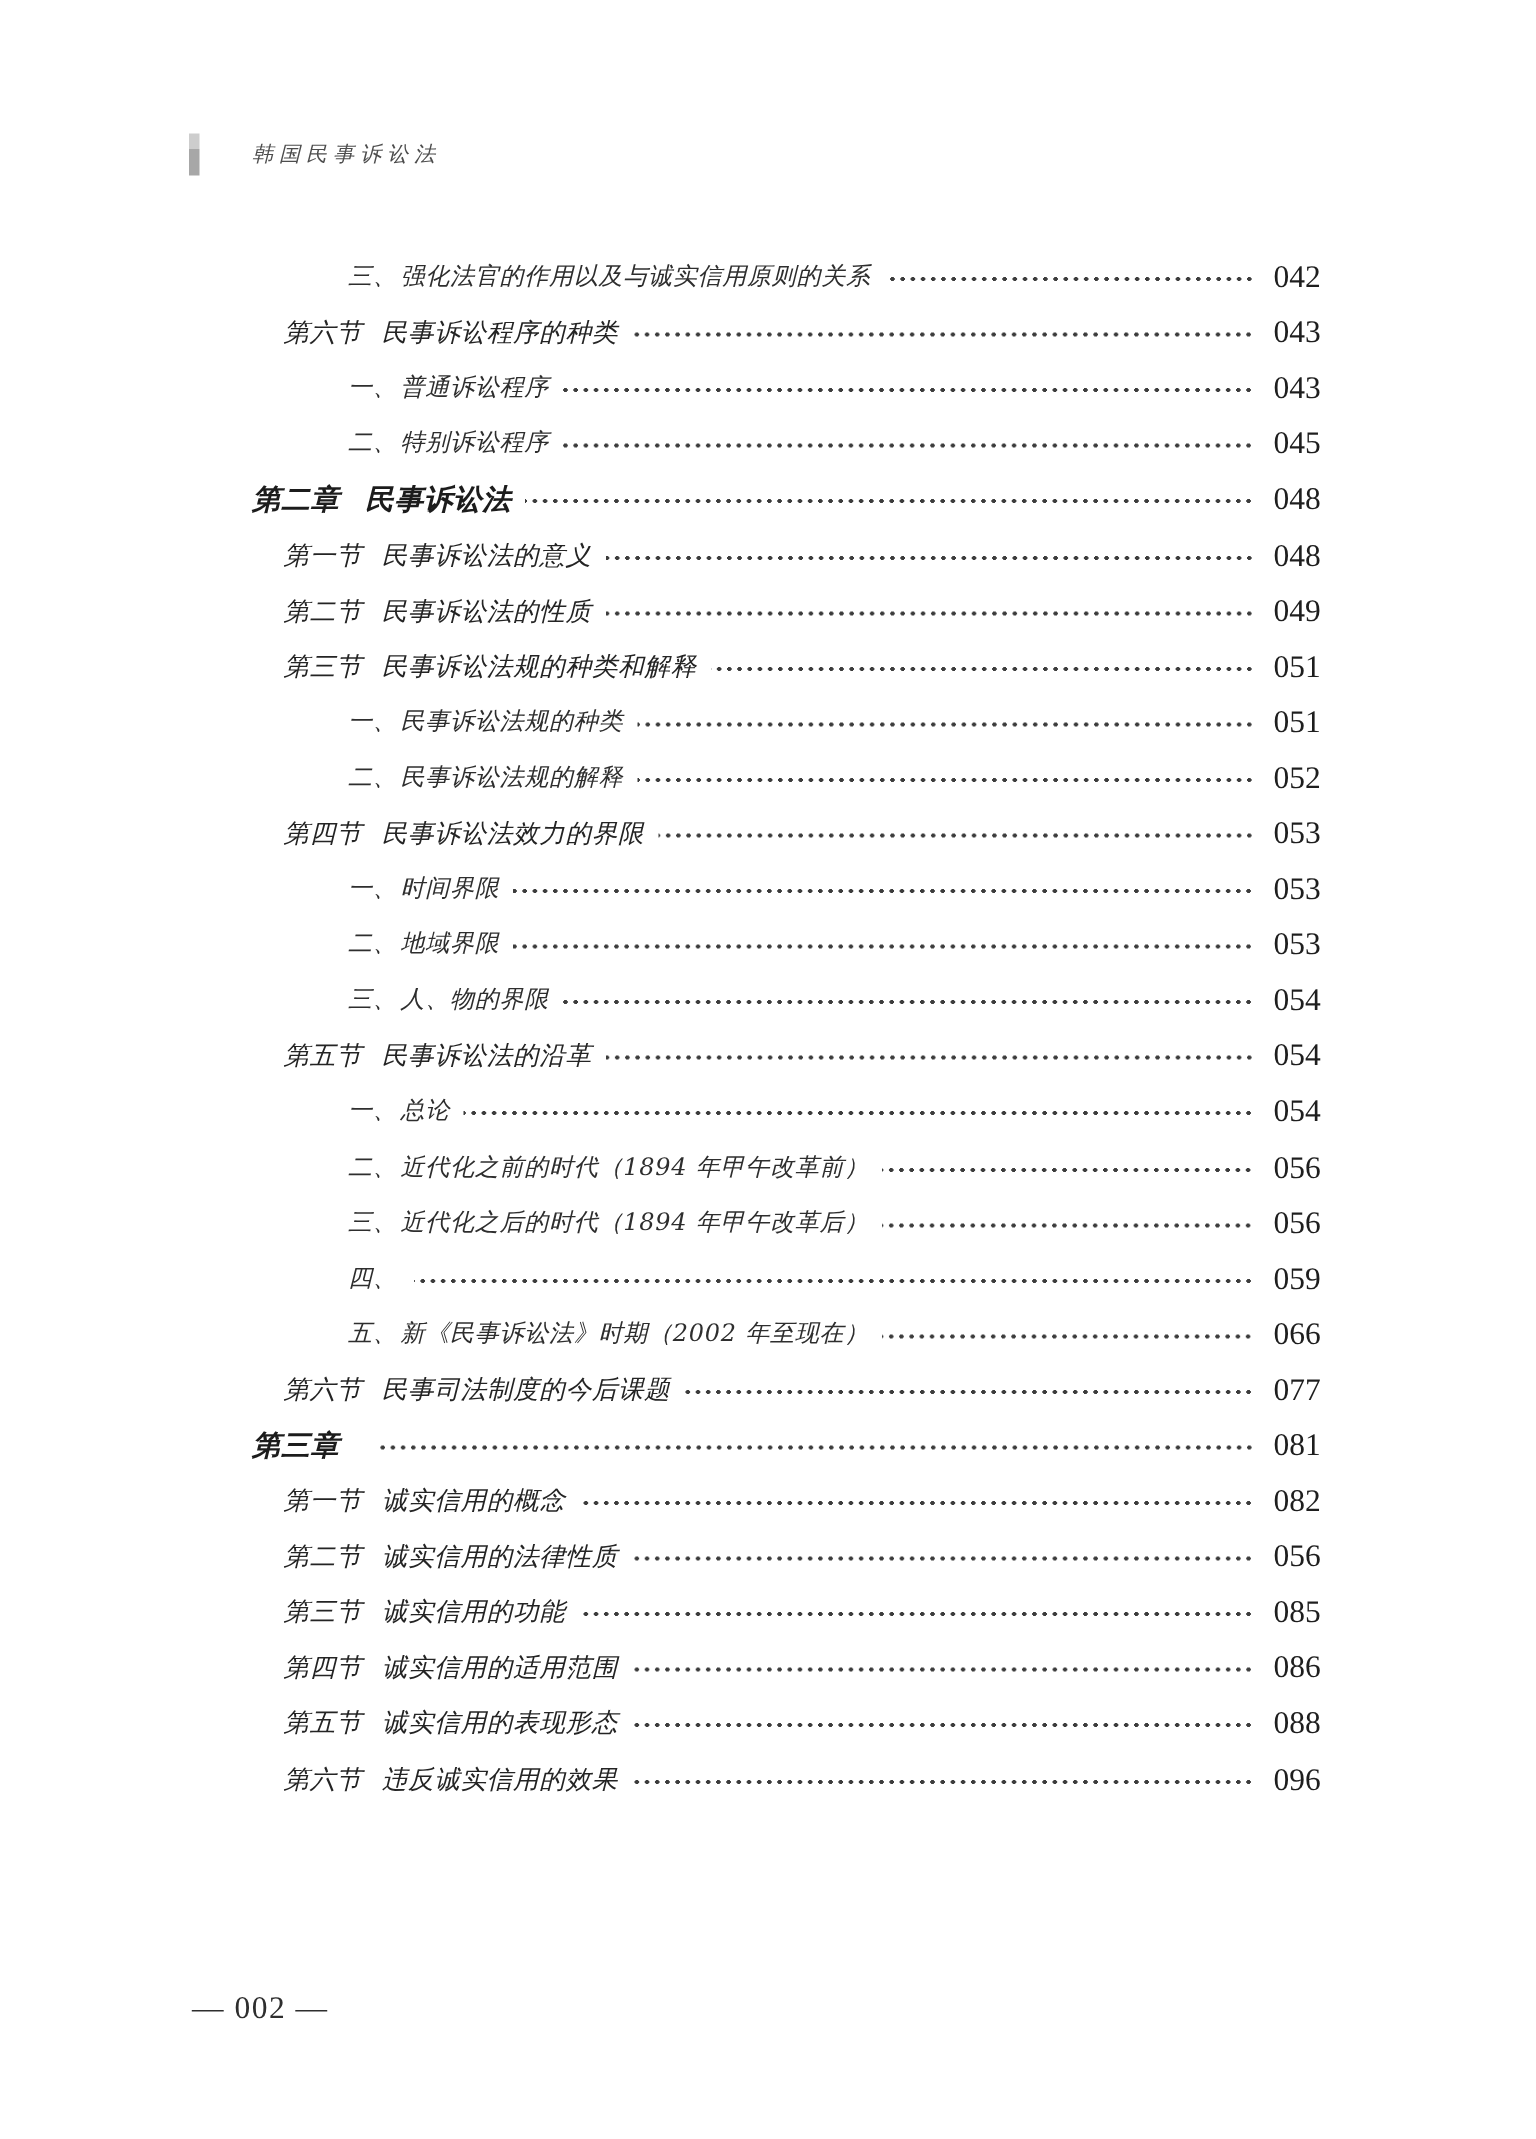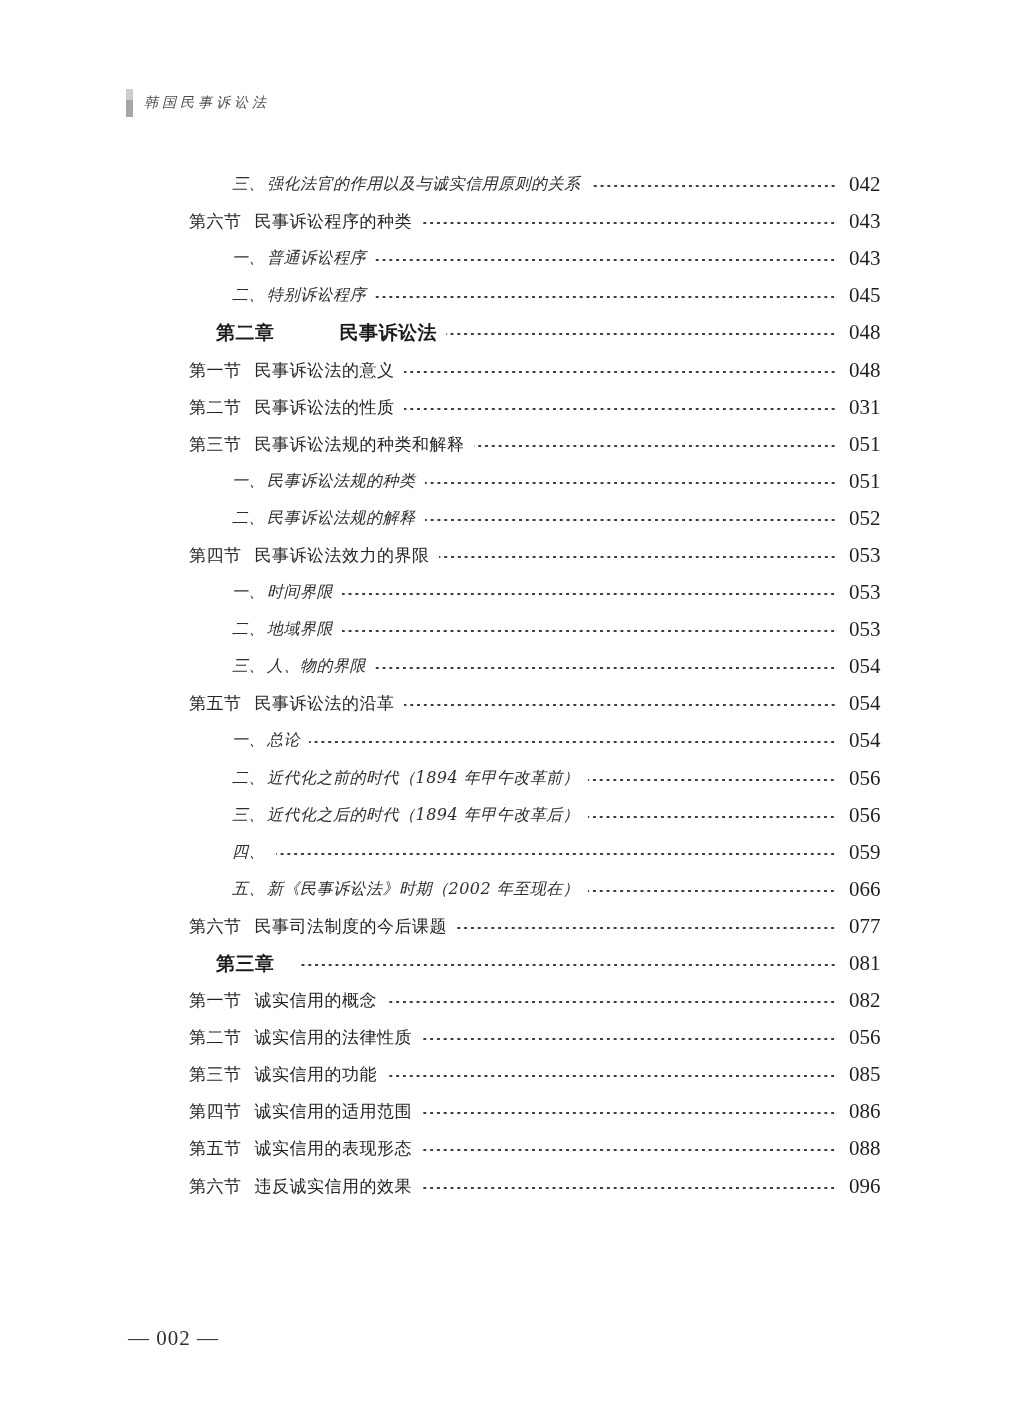--- a/index.html
+++ b/index.html
@@ -11,20 +11,21 @@
     font-family: "Liberation Sans", sans-serif;
     color: #222;
   }
 
   
   .running-header {
     position: absolute;
     left: 126px; top: 89px;
     display: flex;
     align-items: center;
+    gap: 24px;
   }
   .header-bar {
     width: 7px; height: 28px;
     background: linear-gradient(to bottom, #cdcdcd 0%, #cdcdcd 38%, #a7a7a7 38%, #a7a7a7 100%);
     margin-right: 11px;
   }
   .header-title {
     font-family: "DejaVu Serif", serif;
     font-style: italic;
     font-size: 14px;
@@ -42,28 +43,27 @@
     height: 37.1px;
     display: flex;
     align-items: center;
     padding-right: 139px;
     box-sizing: border-box;
   }
   .row.chapter { padding-left: 168px; }
   .row.section { padding-left: 189px; }
   .row.sub     { padding-left: 232px; }
 
-  .row .prefix, .row .title { white-space: nowrap; }
+  .row .prefix, .row .title { white-space: nowrap; font-style: italic; }
 
   .row.chapter .prefix, .row.chapter .title {
     font-size: 19px;
     font-weight: bold;
     color: #1c1c1c;
     letter-spacing: 0.5px;
-    margin-left: 48px;
   }
   .row.chapter .prefix { margin-right: 17px; }
 
   .row.section .prefix, .row.section .title {
     font-size: 17px;
     font-weight: 500;
     color: #242424;
     letter-spacing: 0.5px;
   }
   .row.section .prefix { margin-right: 13px; }
@@ -154,21 +154,21 @@
     <span class="prefix">第一节</span>
     <span class="title">民事诉讼法的意义</span>
     <span class="leader"></span>
     <span class="num">048</span>
   </div>
 
   <div class="row section">
     <span class="prefix">第二节</span>
     <span class="title">民事诉讼法的性质</span>
     <span class="leader"></span>
-    <span class="num">031</span>
+    <span class="num">049</span>
   </div>
 
   <div class="row section">
     <span class="prefix">第三节</span>
     <span class="title">民事诉讼法规的种类和解释</span>
     <span class="leader"></span>
     <span class="num">051</span>
   </div>
 
   <div class="row sub">

